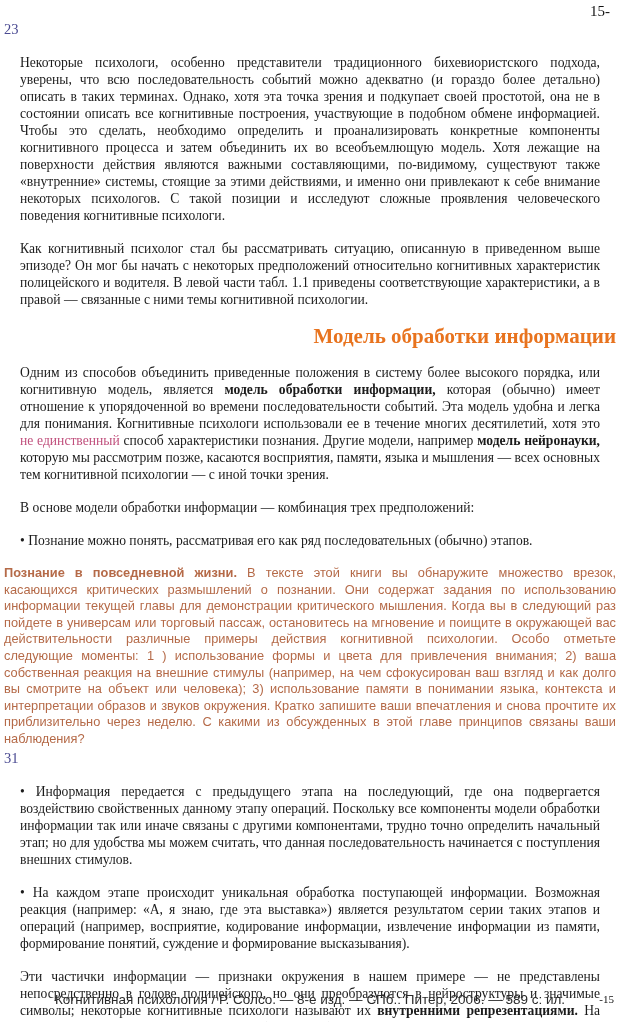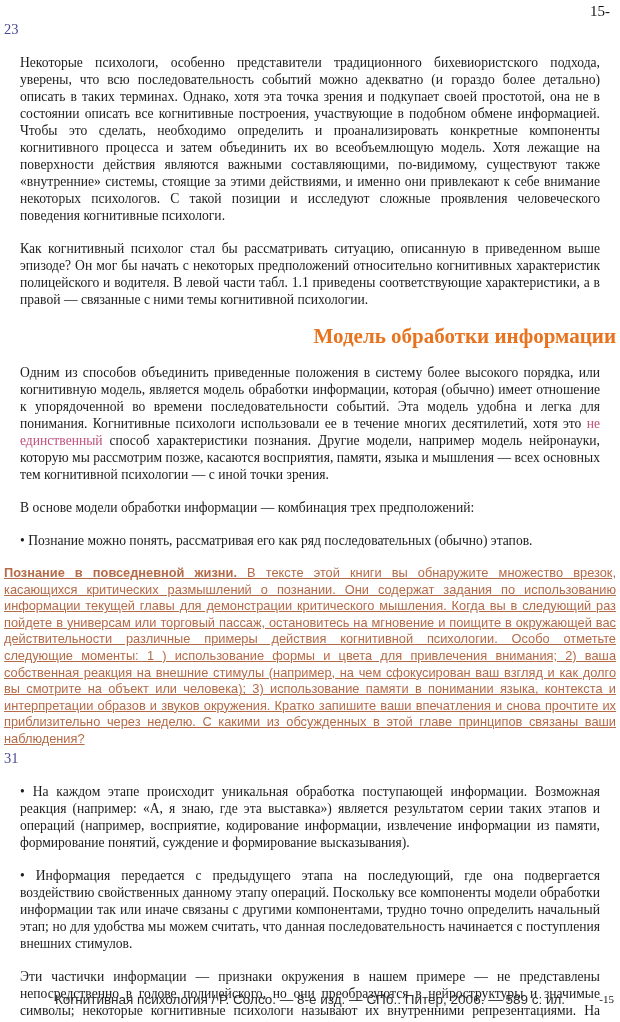--- a/index.html
+++ b/index.html
@@ -18,33 +18,33 @@
   .page{padding:2px 4px 0 4px;}
   .top-marker{
     text-align:right;font-size:15px;line-height:18px;padding-right:6px;color:#111;
   }
   .sec-marker{
     color:var(--blue);font-size:14.5px;line-height:17px;margin:1px 0 2px 0;
   }
   p.body{
     font-size:13.6px;line-height:17px;text-align:justify;margin:16px;color:var(--ink);
   }
-  .run-bold{font-weight:normal;}
+  .run-bold{font-weight:bold;}
   .run-pink{color:var(--pink);}
   h1.h-orange{
     color:var(--orange);font-size:21px;line-height:24px;font-weight:bold;
     text-align:right;margin:9px 0 7px 0;font-family:"Liberation Serif", serif;
   }
   h2.h-red{
     color:var(--darkred);font-size:19px;line-height:22px;font-weight:bold;
     text-align:center;margin:9px 0 6px 0;font-family:"Liberation Serif", serif;
   }
   p.box{
     font-family:"Liberation Sans", sans-serif;color:var(--brown);
-    font-size:12.8px;line-height:16.6px;text-align:justify;margin:0 0 2px 0;text-decoration:underline;
+    font-size:12.8px;line-height:16.6px;text-align:justify;margin:0 0 2px 0;
   }
   p.box .run-bold{font-weight:bold;}
   .footer{
     position:absolute;left:0;bottom:10px;width:620px;height:20px;
   }
   .footer .citation{
     display:block;text-align:center;font-family:"Liberation Sans", sans-serif;
     font-size:13.5px;color:#2a2a2a;
   }
   .footer .pageno{
@@ -71,23 +71,23 @@
 
   <p class="body">В основе модели обработки информации — комбинация трех предположений:</p>
 
   <p class="body">• Познание можно понять, рассматривая его как ряд последовательных (обычно) этапов.</p>
 
 
   <p class="box"><span class="run-bold">Познание в повседневной жизни. </span><span>В тексте этой книги вы обнаружите множество врезок, касающихся критических размышлений о познании. Они содержат задания по использованию информации текущей главы для демонстрации критического мышления. Когда вы в следующий раз пойдете в универсам или торговый пассаж, остановитесь на мгновение и поищите в окружающей вас действительности различные примеры действия когнитивной психологии. Особо отметьте следующие моменты: 1 ) использование формы и цвета для привлечения внимания; 2) ваша собственная реакция на внешние стимулы (например, на чем сфокусирован ваш взгляд и как долго вы смотрите на объект или человека); 3) использование памяти в понимании языка, контекста и интерпретации образов и звуков окружения. Кратко запишите ваши впечатления и снова прочтите их приблизительно через неделю. С какими из обсужденных в этой главе принципов связаны ваши наблюдения?</span></p>
 
   <div class="sec-marker">31</div>
 
+  <p class="body">• Информация передается с предыдущего этапа на последующий, где она подвергается воздействию свойственных данному этапу операций. Поскольку все компоненты модели обработки информации так или иначе связаны с другими компонентами, трудно точно определить начальный этап; но для удобства мы можем считать, что данная последовательность начинается с поступления внешних стимулов.</p>
+
   <p class="body">• На каждом этапе происходит уникальная обработка поступающей информации. Возможная реакция (например: «А, я знаю, где эта выставка») является результатом серии таких этапов и операций (например, восприятие, кодирование информации, извлечение информации из памяти, формирование понятий, суждение и формирование высказывания).</p>
-
-  <p class="body">• Информация передается с предыдущего этапа на последующий, где она подвергается воздействию свойственных данному этапу операций. Поскольку все компоненты модели обработки информации так или иначе связаны с другими компонентами, трудно точно определить начальный этап; но для удобства мы можем считать, что данная последовательность начинается с поступления внешних стимулов.</p>
 
   <p class="body"><span>Эти частички информации — признаки окружения в нашем примере — не представлены непосредственно в голове полицейского, но они преобразуются в нейроструктуры и значимые символы; некоторые когнитивные психологи называют их </span><span class="run-bold">внутренними репрезентациями.</span><span> На самом нижнем уровне энергия света (или звука), исходящая от воспринимаемого стимула, преобразуется в нервную энергию, которая, в свою очередь, обрабатывается на вышеописанных гипотетических этапах, с тем чтобы сформировать внутреннюю репрезентацию воспринимаемого объекта. Полицейский понимает эту внутреннюю репрезентацию, которая в сочетании с другой контекстуальной информацией дает основу для ответа на вопрос водителя.</span></p>
 
   <p class="body">Модель обработки информации породила два важных вопроса, вызвавших значительные споры среди когнитивных психологов:</p>
 
   <p class="body">• Какие этапы проходит информация при обработке?</p>
 
   <p class="body">• В каком виде информация представлена в уме человека?</p>
 
 </div>

